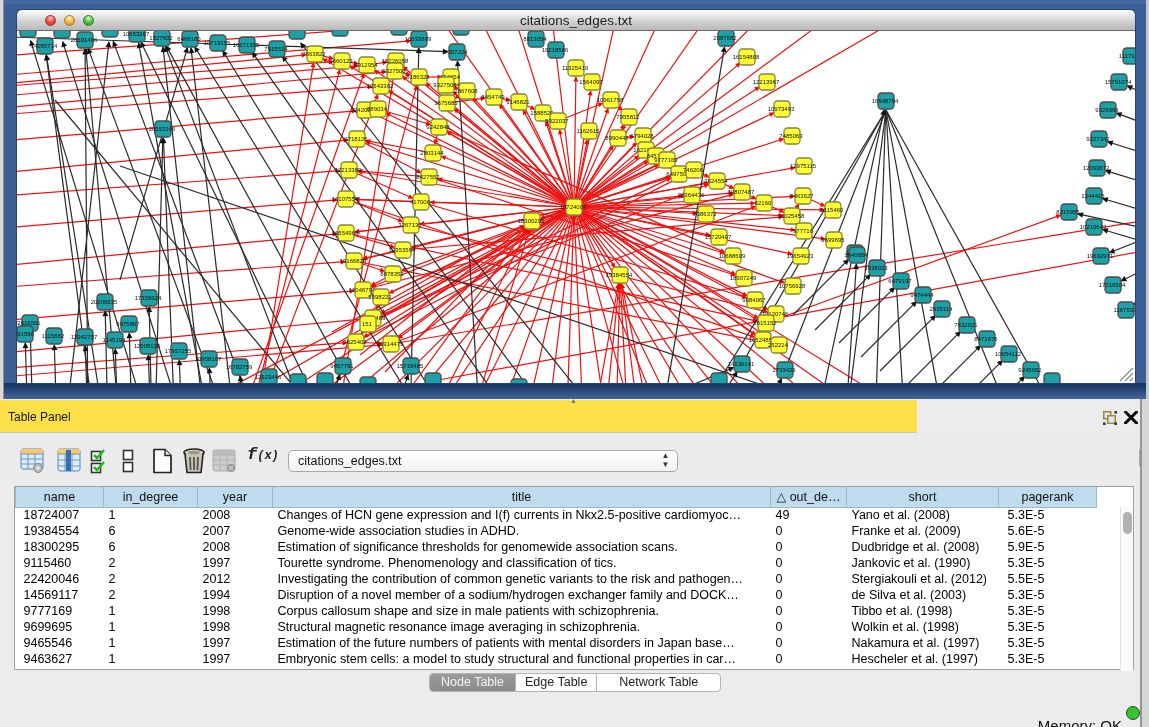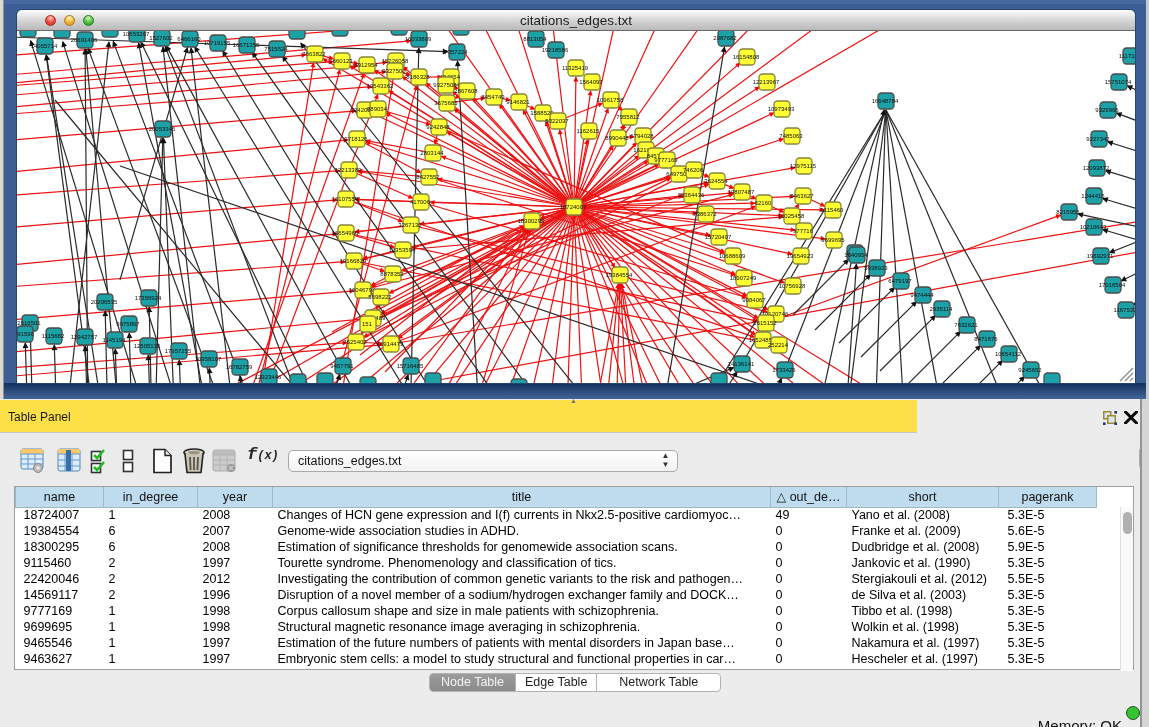--- a/index.html
+++ b/index.html
@@ -765,21 +765,21 @@
               <td class="c2">2</td>
               <td class="c3">2012</td>
               <td class="c4">Investigating the contribution of common genetic variants to the risk and pathogen…</td>
               <td class="c5">0</td>
               <td class="c6">Stergiakouli et al. (2012)</td>
               <td class="c7">5.5E-5</td>
             </tr>
 <tr>
               <td class="c1">14569117</td>
               <td class="c2">2</td>
-              <td class="c3">1996</td>
+              <td class="c3">1994</td>
               <td class="c4">Disruption of a novel member of a sodium/hydrogen exchanger family and DOCK…</td>
               <td class="c5">0</td>
               <td class="c6">de Silva et al. (2003)</td>
               <td class="c7">5.3E-5</td>
             </tr>
 <tr>
               <td class="c1">9777169</td>
               <td class="c2">1</td>
               <td class="c3">1998</td>
               <td class="c4">Corpus callosum shape and size in male patients with schizophrenia.</td>

